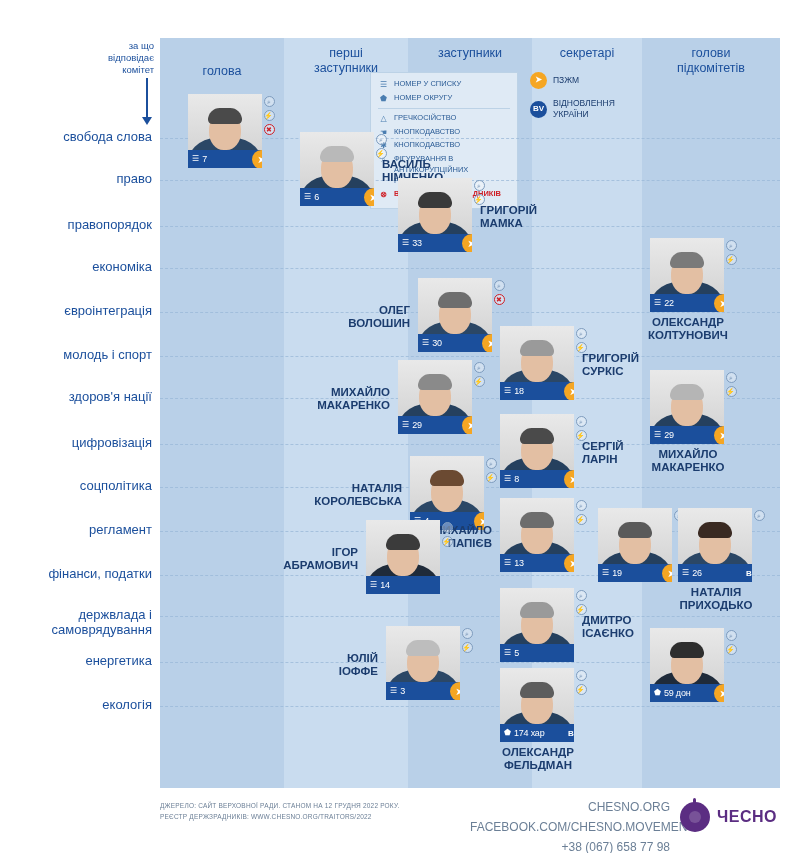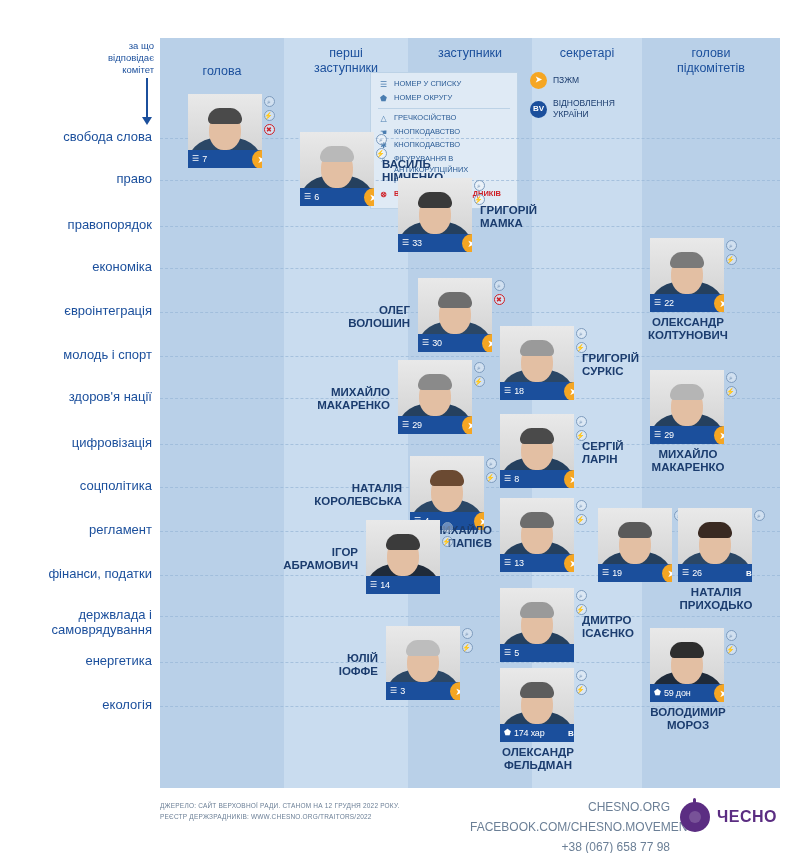--- a/index.html
+++ b/index.html
@@ -702,21 +702,20 @@
         <div class="badge-bar">
           <span class="sym">⬟</span>
           <span class="num">59 дон</span>
           <div class="arrowtag">➤</div>
         </div>
       </div>
       <div class="icons">
         <span class="ic">⌕</span>
         <span class="ic">⚡</span>
       </div>
-      <div class="pname below">ВОЛОДИМИР<br>МОРОЗ</div>
     </div>
     <div class="person" style="left: 386px; top: 626px;">
       <div class="photo">
         <div class="bg"></div>
         <div class="suit" style="background:#2b4766"></div>
         <div class="head"></div>
         <div class="hair" style="background:#bdbdbd"></div>
         <div class="shirt"></div>
         <div class="badge-bar">
           <span class="sym">☰</span>

